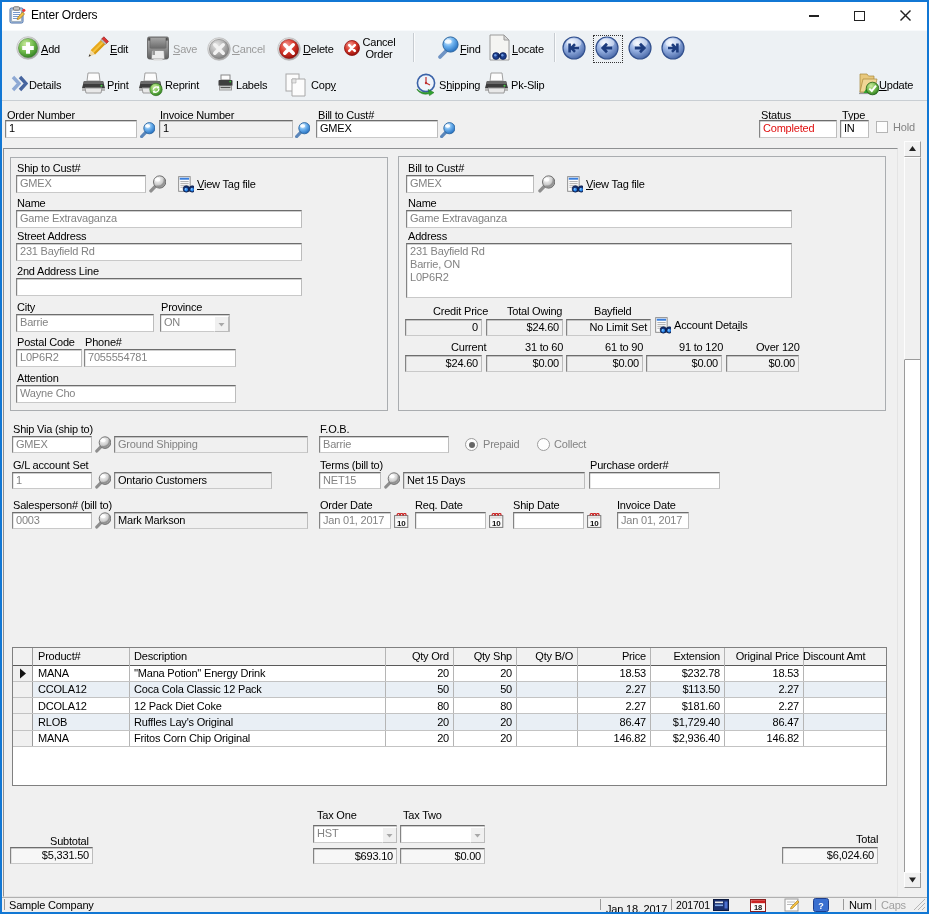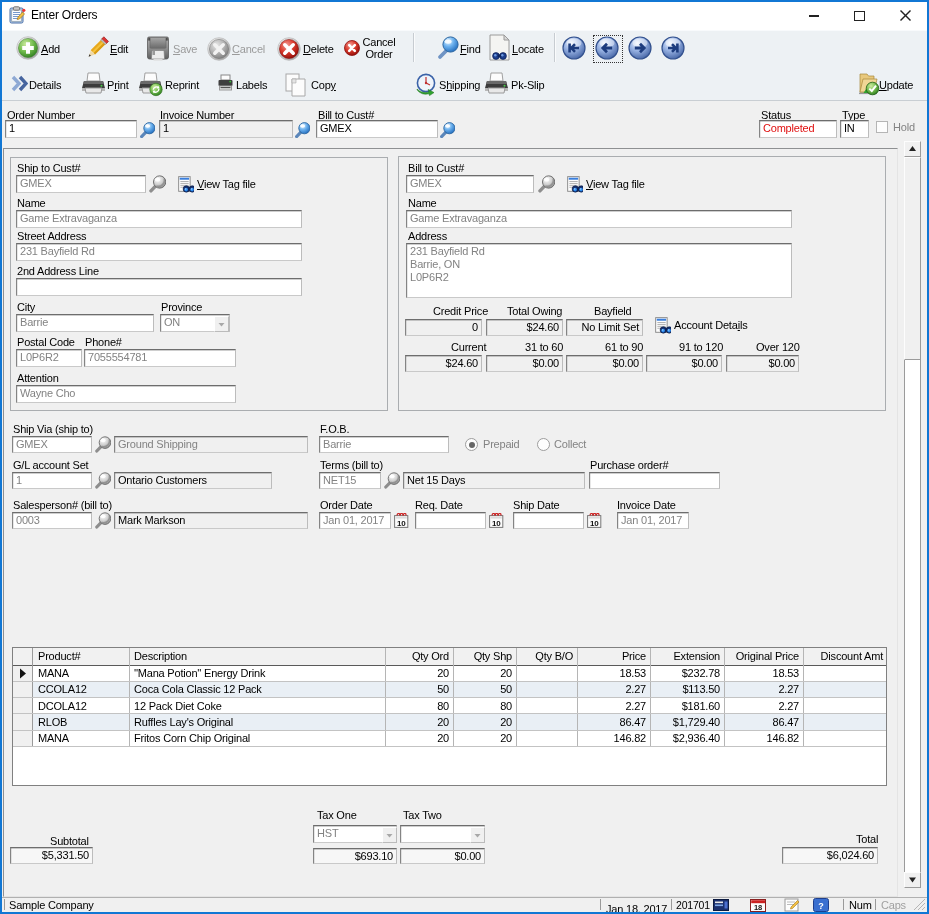--- a/index.html
+++ b/index.html
@@ -361,21 +361,21 @@
 <div class="lbl" style="left:586px;top:179px"><u>V</u>iew Tag file</div>
 <div class="lbl" style="left:408px;top:198px">Name</div>
 <div class="in gray" style="left:406px;top:210px;width:386px;height:18px">Game Extravaganza</div>
 <div class="lbl" style="left:408px;top:231px">Address</div>
 <div class="in gray" style="left:406px;top:243px;width:386px;height:55px;line-height:13px;padding-top:1px">231 Bayfield Rd<br>Barrie, ON<br>L0P6R2</div>
 <div class="lbl" style="left:433px;top:306px">Credit Price</div>
 <div class="in gbg rt" style="left:405px;top:319px;width:77px;height:17px">0</div>
 <div class="lbl" style="left:507px;top:306px">Total Owing</div>
 <div class="in gbg rt" style="left:486px;top:319px;width:77px;height:17px">$24.60</div>
 <div class="lbl" style="left:594px;top:306px">Bayfield</div>
-<div class="in gbg rt" style="left:566px;top:319px;width:77px;height:17px">No Limit Set</div>
+<div class="in gbg rt" style="left:566px;top:319px;width:85px;height:17px">No Limit Set</div>
 <svg class="ic" style="left:655px;top:317px" width="16" height="17" viewBox="0 0 15 16">
     <use href="#vtag"></use>
   </svg>
 <div class="lbl" style="left:674px;top:320px">Account Deta<u>i</u>ls</div>
 <div class="lbl" style="left:451px;top:342px">Current</div>
 <div class="in gbg rt" style="left:405px;top:355px;width:77px;height:17px">$24.60</div>
 <div class="lbl" style="left:525px;top:342px">31 to 60</div>
 <div class="in gbg rt" style="left:486px;top:355px;width:77px;height:17px">$0.00</div>
 <div class="lbl" style="left:605px;top:342px">61 to 90</div>
 <div class="in gbg rt" style="left:566px;top:355px;width:77px;height:17px">$0.00</div>
@@ -458,21 +458,21 @@
     <path d="M1 0.5 L7 5.5 L1 10.5 Z" fill="#111"></path>
   </svg>
 <div class="lbl" style="left:38px;top:651px">Product#</div>
 <div class="lbl" style="left:134px;top:651px">Description</div>
 <div class="lbl" style="left:385px;top:651px;width:64px;text-align:right">Qty Ord</div>
 <div class="lbl" style="left:453px;top:651px;width:59px;text-align:right">Qty Shp</div>
 <div class="lbl" style="left:516px;top:651px;width:57px;text-align:right">Qty B/O</div>
 <div class="lbl" style="left:577px;top:651px;width:69px;text-align:right">Price</div>
 <div class="lbl" style="left:650px;top:651px;width:70px;text-align:right">Extension</div>
 <div class="lbl" style="left:724px;top:651px;width:75px;text-align:right">Original Price</div>
-<div class="lbl" style="left:803px;top:651px;width:80px;text-align:right">Discount Amt</div>
+<div class="lbl" style="left:803px;top:651px;width:80px;text-align:left">Discount Amt</div>
 <div class="lbl" style="left:38px;top:668px">MANA</div>
 <div class="lbl" style="left:134px;top:668px">''Mana Potion'' Energy Drink</div>
 <div class="lbl" style="left:385px;top:668px;width:64px;text-align:right">20</div>
 <div class="lbl" style="left:453px;top:668px;width:59px;text-align:right">20</div>
 <div class="lbl" style="left:577px;top:668px;width:69px;text-align:right">18.53</div>
 <div class="lbl" style="left:650px;top:668px;width:70px;text-align:right">$232.78</div>
 <div class="lbl" style="left:724px;top:668px;width:75px;text-align:right">18.53</div>
 <div class="lbl" style="left:38px;top:684px">CCOLA12</div>
 <div class="lbl" style="left:134px;top:684px">Coca Cola Classic 12 Pack</div>
 <div class="lbl" style="left:385px;top:684px;width:64px;text-align:right">50</div>

